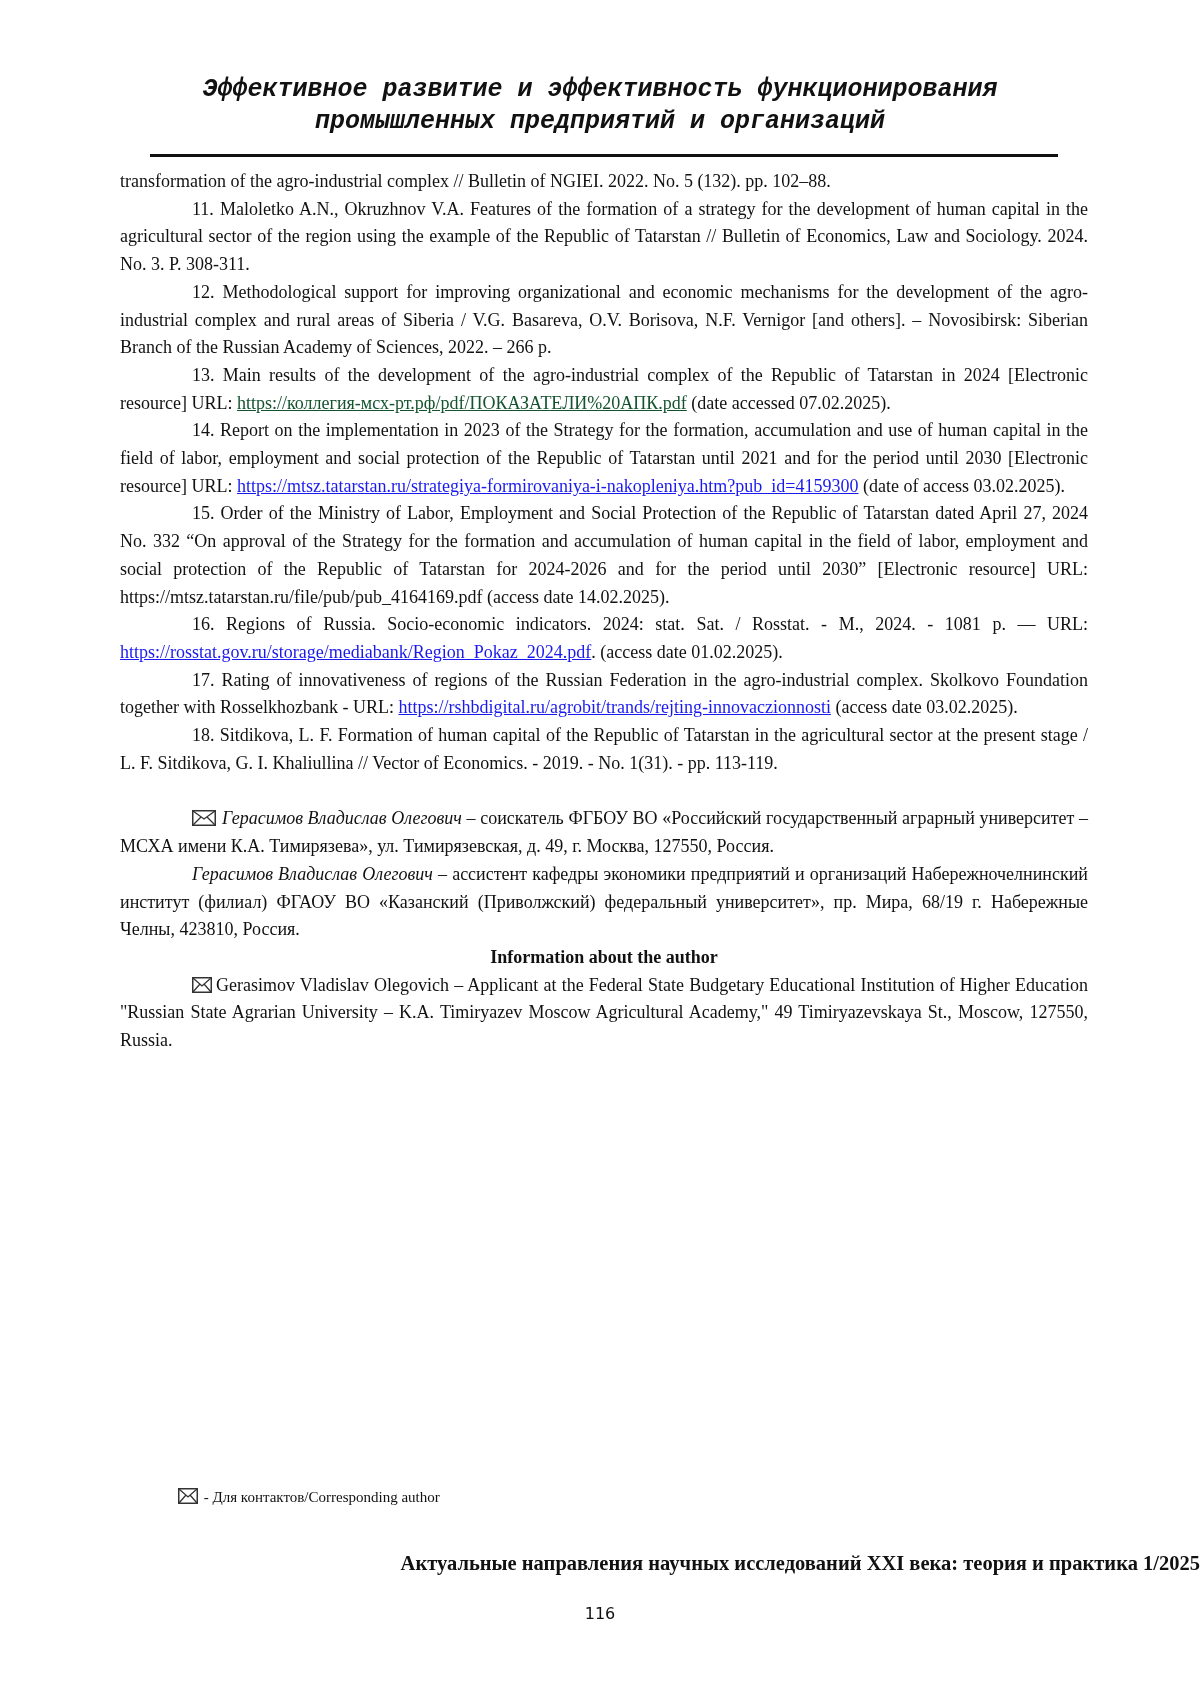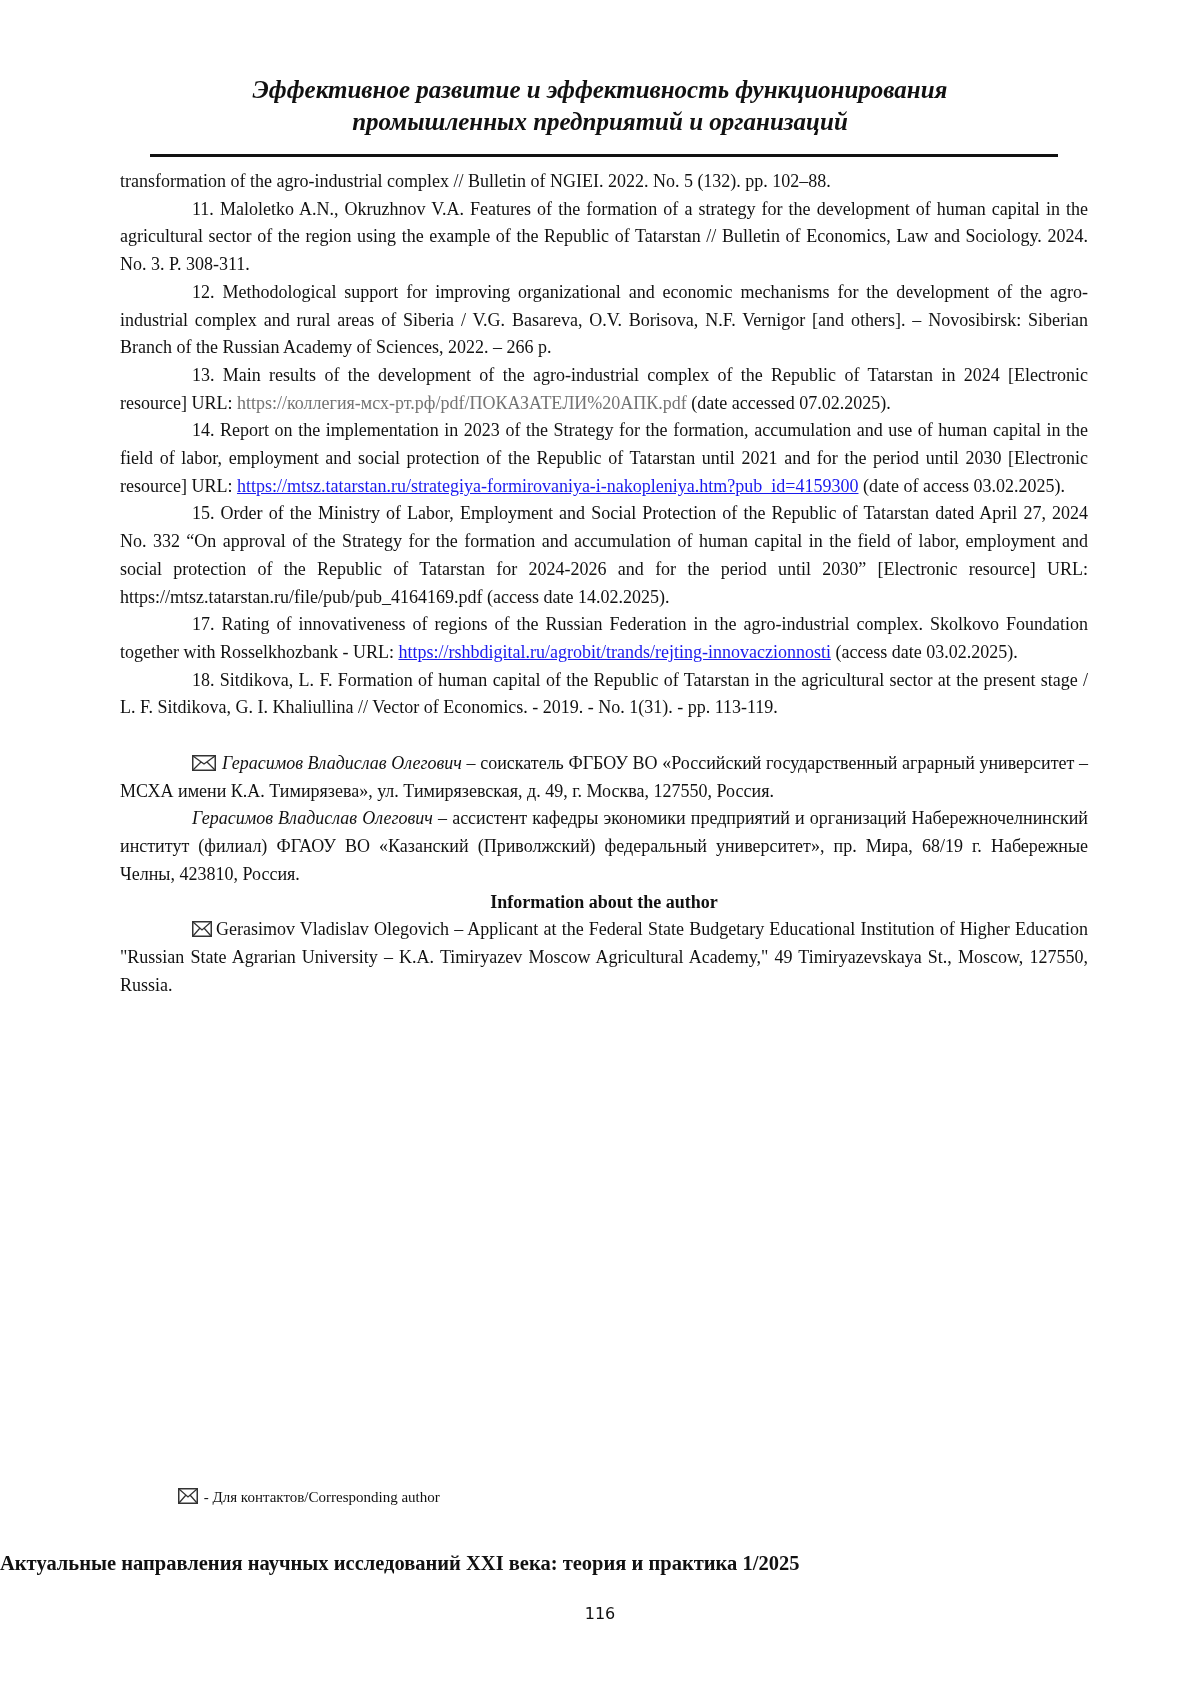--- a/index.html
+++ b/index.html
@@ -1,34 +1,34 @@
 <!DOCTYPE html>
 <html><head>
   <meta charset="utf-8">
   <style>
     html, body { margin: 0; padding: 0; background: #ffffff; }
     body { width: 1200px; height: 1697px; position: relative; overflow: hidden;
            font-family: "Liberation Serif", serif; color: #111; }
     .header { position: absolute; top: 74px; left: 0; width: 1200px; text-align: center;
-              font-family: Liberation Serif, serif; font-style: italic; font-weight: bold;
+              font-family: Liberation Mono, monospace; font-style: italic; font-weight: bold;
               font-size: 25px; line-height: 32px; }
     .header-rule { position: absolute; top: 154px; left: 150px; width: 908px; height: 3px; background: #111; }
     .content { position: absolute; top: 168px; left: 120px; width: 968px;
                font-size: 18px; line-height: 27.7px; text-align: justify; }
     .content p { margin: 0; }
     .indent { text-indent: 72px; }
     a.link { color: #1a1aee; text-decoration: underline; }
-    a.link-dark { color: #737373; }
+    a.link-dark { color: #14532d; text-decoration: underline; }
     .section-title { text-align: center; font-weight: bold; margin: 0; }
     .gap-large { height: 28px; }
     .italic { font-style: italic; margin-top: 17px; }
     .envelope { display: inline-block; vertical-align: -2px; width: 24px; height: 16px; margin-right: 6px; }
     .envelope svg { display: block; }
     .contact-note { position: absolute; top: 1486px; left: 178px; font-size: 15px; line-height: 22px; }
-    .journal-footer { position: absolute; top: 1552px; left: 0; width: 1200px; text-align: left;
+    .journal-footer { position: absolute; top: 1552px; left: 0; width: 1200px; text-align: right;
                       font-weight: bold; font-size: 20.5px; }
     .page-number { position: absolute; top: 1604px; left: 0; width: 1200px; text-align: center;
                    font-family: "DejaVu Sans", sans-serif; font-size: 16px; }
   </style>
 </head>
 <body>
 
 <div class="header">
   <div>Эффективное развитие и эффективность функционирования</div>
   <div>промышленных предприятий и организаций</div>
@@ -39,20 +39,23 @@
   <p>transformation of the agro-industrial complex // Bulletin of NGIEI. 2022. No. 5 (132). pp. 102–88.</p>
   <p class="indent">11. Maloletko A.N., Okruzhnov V.A. Features of the formation of a strategy for the development of human capital in the agricultural sector of the region using the example of the Republic of Tatarstan // Bulletin of Economics, Law and Sociology. 2024. No. 3. P. 308-311.</p>
   <p class="indent">12. Methodological support for improving organizational and economic mechanisms for the development of the agro-industrial complex and rural areas of Siberia / V.G. Basareva, O.V. Borisova, N.F. Vernigor [and others]. – Novosibirsk: Siberian Branch of the Russian Academy of Sciences, 2022. – 266 p.</p>
   <p class="indent">
     <span>13. Main results of the development of the agro-industrial complex of the Republic of Tatarstan in 2024 [Electronic resource] URL: </span><a class="link-dark">https://коллегия-мсх-рт.рф/pdf/ПОКАЗАТЕЛИ%20АПК.pdf</a><span> (date accessed 07.02.2025).</span>
   </p>
   <p class="indent">
     <span>14. Report on the implementation in 2023 of the Strategy for the formation, accumulation and use of human capital in the field of labor, employment and social protection of the Republic of Tatarstan until 2021 and for the period until 2030 [Electronic resource] URL: </span><a class="link">https://mtsz.tatarstan.ru/strategiya-formirovaniya-i-nakopleniya.htm?pub_id=4159300</a><span> (date of access 03.02.2025).</span>
   </p>
   <p class="indent">15. Order of the Ministry of Labor, Employment and Social Protection of the Republic of Tatarstan dated April 27, 2024 No. 332 “On approval of the Strategy for the formation and accumulation of human capital in the field of labor, employment and social protection of the Republic of Tatarstan for 2024-2026 and for the period until 2030” [Electronic resource] URL: https://mtsz.tatarstan.ru/file/pub/pub_4164169.pdf (access date 14.02.2025).</p>
+  <p class="indent">
+    <span>16. Regions of Russia. Socio-economic indicators. 2024: stat. Sat. / Rosstat. - M., 2024. - 1081 p. — URL: </span><a class="link">https://rosstat.gov.ru/storage/mediabank/Region_Pokaz_2024.pdf</a><span>. (access date 01.02.2025).</span>
+  </p>
   <p class="indent">
     <span>17. Rating of innovativeness of regions of the Russian Federation in the agro-industrial complex. Skolkovo Foundation together with Rosselkhozbank - URL: </span><a class="link">https://rshbdigital.ru/agrobit/trands/rejting-innovaczionnosti</a><span> (access date 03.02.2025).</span>
   </p>
   <p class="indent">18. Sitdikova, L. F. Formation of human capital of the Republic of Tatarstan in the agricultural sector at the present stage / L. F. Sitdikova, G. I. Khaliullina // Vector of Economics. - 2019. - No. 1(31). - pp. 113-119.</p>
 
   <div class="gap-large"></div>
 
   <p class="indent">
     <span class="envelope">
       <svg width="24" height="16" viewBox="0 0 24 16">

